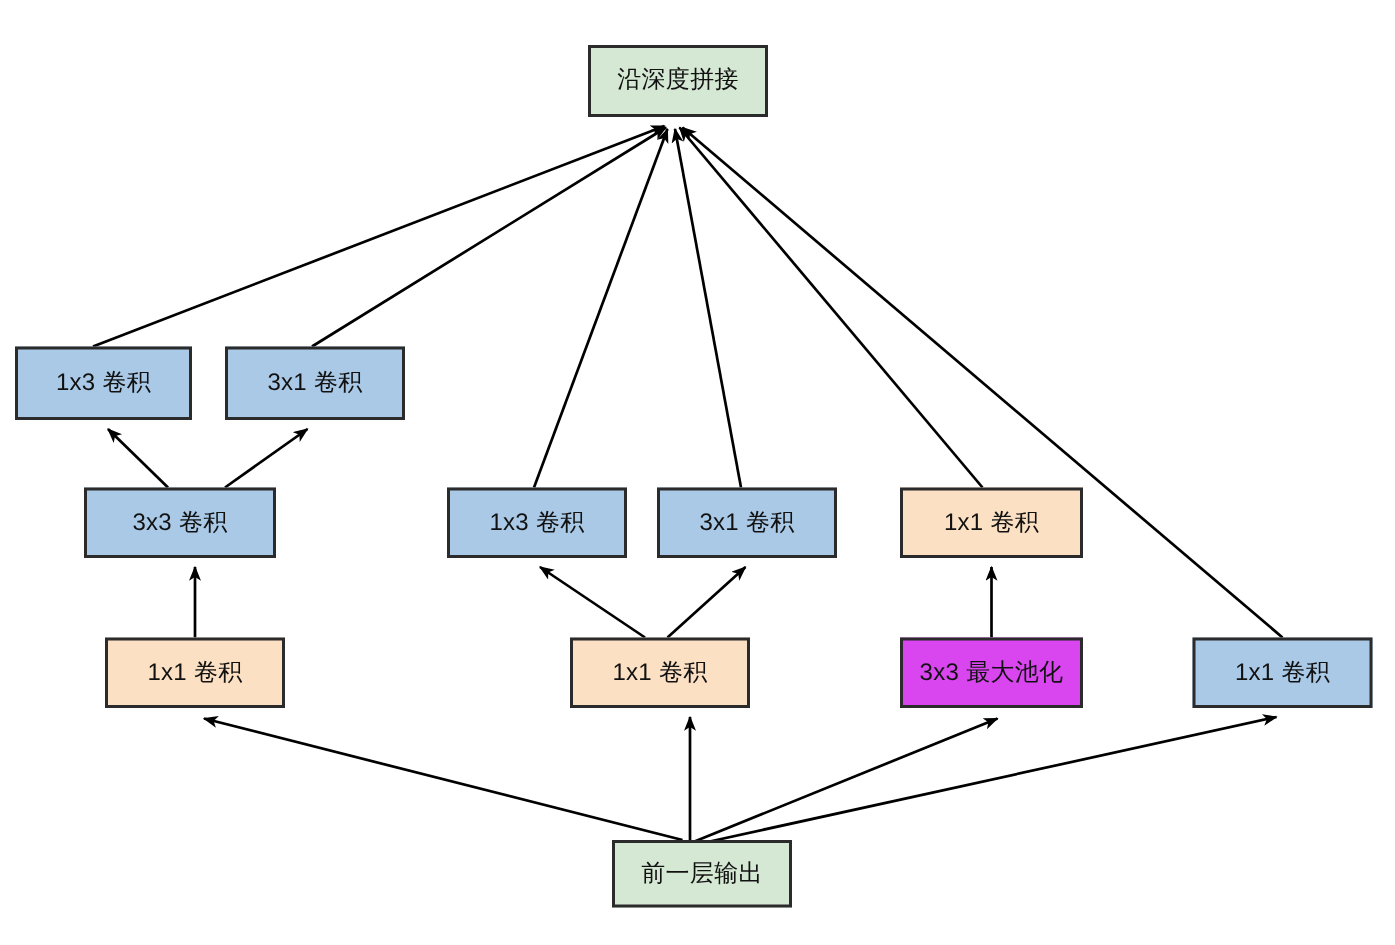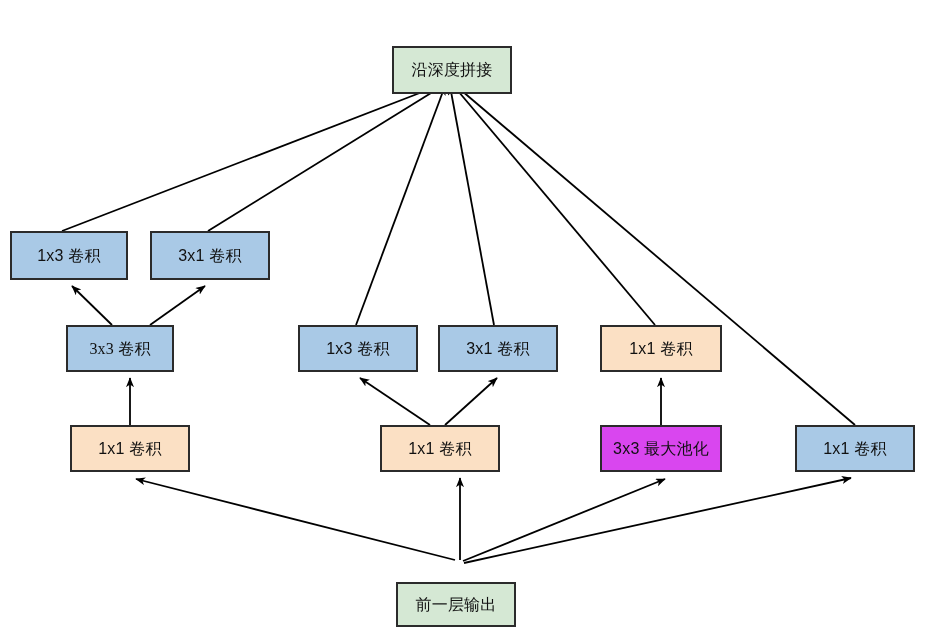--- a/index.html
+++ b/index.html
@@ -66,30 +66,30 @@
         <path d="M 445 425 L 497 378"></path>
         <path d="M 661 425 L 661 378"></path>
         <path d="M 455 560 L 136 479"></path>
         <path d="M 460 560 L 460 478"></path>
         <path d="M 463 561 L 665 479"></path>
         <path d="M 464 563 L 851 478"></path>
       </g>
   </svg>
 
   <div id="nodes">
-      <div class="node" style="left: 392px; top: 46px; width: 120px; height: 48px; background: rgb(213, 232, 212); border-color: rgb(43, 43, 43);">
+      <div class="node" style="left: 392px; top: 30px; width: 120px; height: 48px; background: rgb(213, 232, 212); border-color: rgb(43, 43, 43);">
         <span class="node-label">沿深度拼接</span>
       </div>
       <div class="node" style="left: 10px; top: 231px; width: 118px; height: 49px; background: rgb(169, 201, 230); border-color: rgb(43, 43, 43);">
         <span class="node-label">1x3 卷积</span>
       </div>
       <div class="node" style="left: 150px; top: 231px; width: 120px; height: 49px; background: rgb(169, 201, 230); border-color: rgb(43, 43, 43);">
         <span class="node-label">3x1 卷积</span>
       </div>
-      <div class="node" style="left: 66px; top: 325px; width: 108px; height: 47px; background: rgb(169, 201, 230); border-color: rgb(43, 43, 43); font-family: Liberation Serif, serif;">
+      <div class="node" style="left: 56px; top: 325px; width: 128px; height: 47px; background: rgb(169, 201, 230); border-color: rgb(43, 43, 43);">
         <span class="node-label">3x3 卷积</span>
       </div>
       <div class="node" style="left: 298px; top: 325px; width: 120px; height: 47px; background: rgb(169, 201, 230); border-color: rgb(43, 43, 43);">
         <span class="node-label">1x3 卷积</span>
       </div>
       <div class="node" style="left: 438px; top: 325px; width: 120px; height: 47px; background: rgb(169, 201, 230); border-color: rgb(43, 43, 43);">
         <span class="node-label">3x1 卷积</span>
       </div>
       <div class="node" style="left: 600px; top: 325px; width: 122px; height: 47px; background: rgb(251, 224, 196); border-color: rgb(43, 43, 43);">
         <span class="node-label">1x1 卷积</span>
@@ -99,18 +99,18 @@
       </div>
       <div class="node" style="left: 380px; top: 425px; width: 120px; height: 47px; background: rgb(251, 224, 196); border-color: rgb(43, 43, 43);">
         <span class="node-label">1x1 卷积</span>
       </div>
       <div class="node" style="left: 600px; top: 425px; width: 122px; height: 47px; background: #d946ef; border-color: rgb(43, 43, 43);">
         <span class="node-label">3x3 最大池化</span>
       </div>
       <div class="node" style="left: 795px; top: 425px; width: 120px; height: 47px; background: rgb(169, 201, 230); border-color: rgb(43, 43, 43);">
         <span class="node-label">1x1 卷积</span>
       </div>
-      <div class="node" style="left: 396px; top: 560px; width: 120px; height: 45px; background: rgb(213, 232, 212); border-color: rgb(43, 43, 43); margin-top: 22px;">
+      <div class="node" style="left: 408px; top: 560px; width: 120px; height: 45px; background: rgb(213, 232, 212); border-color: rgb(43, 43, 43);">
         <span class="node-label">前一层输出</span>
       </div>
     </div>
 
 </div>
 
 </body></html>

